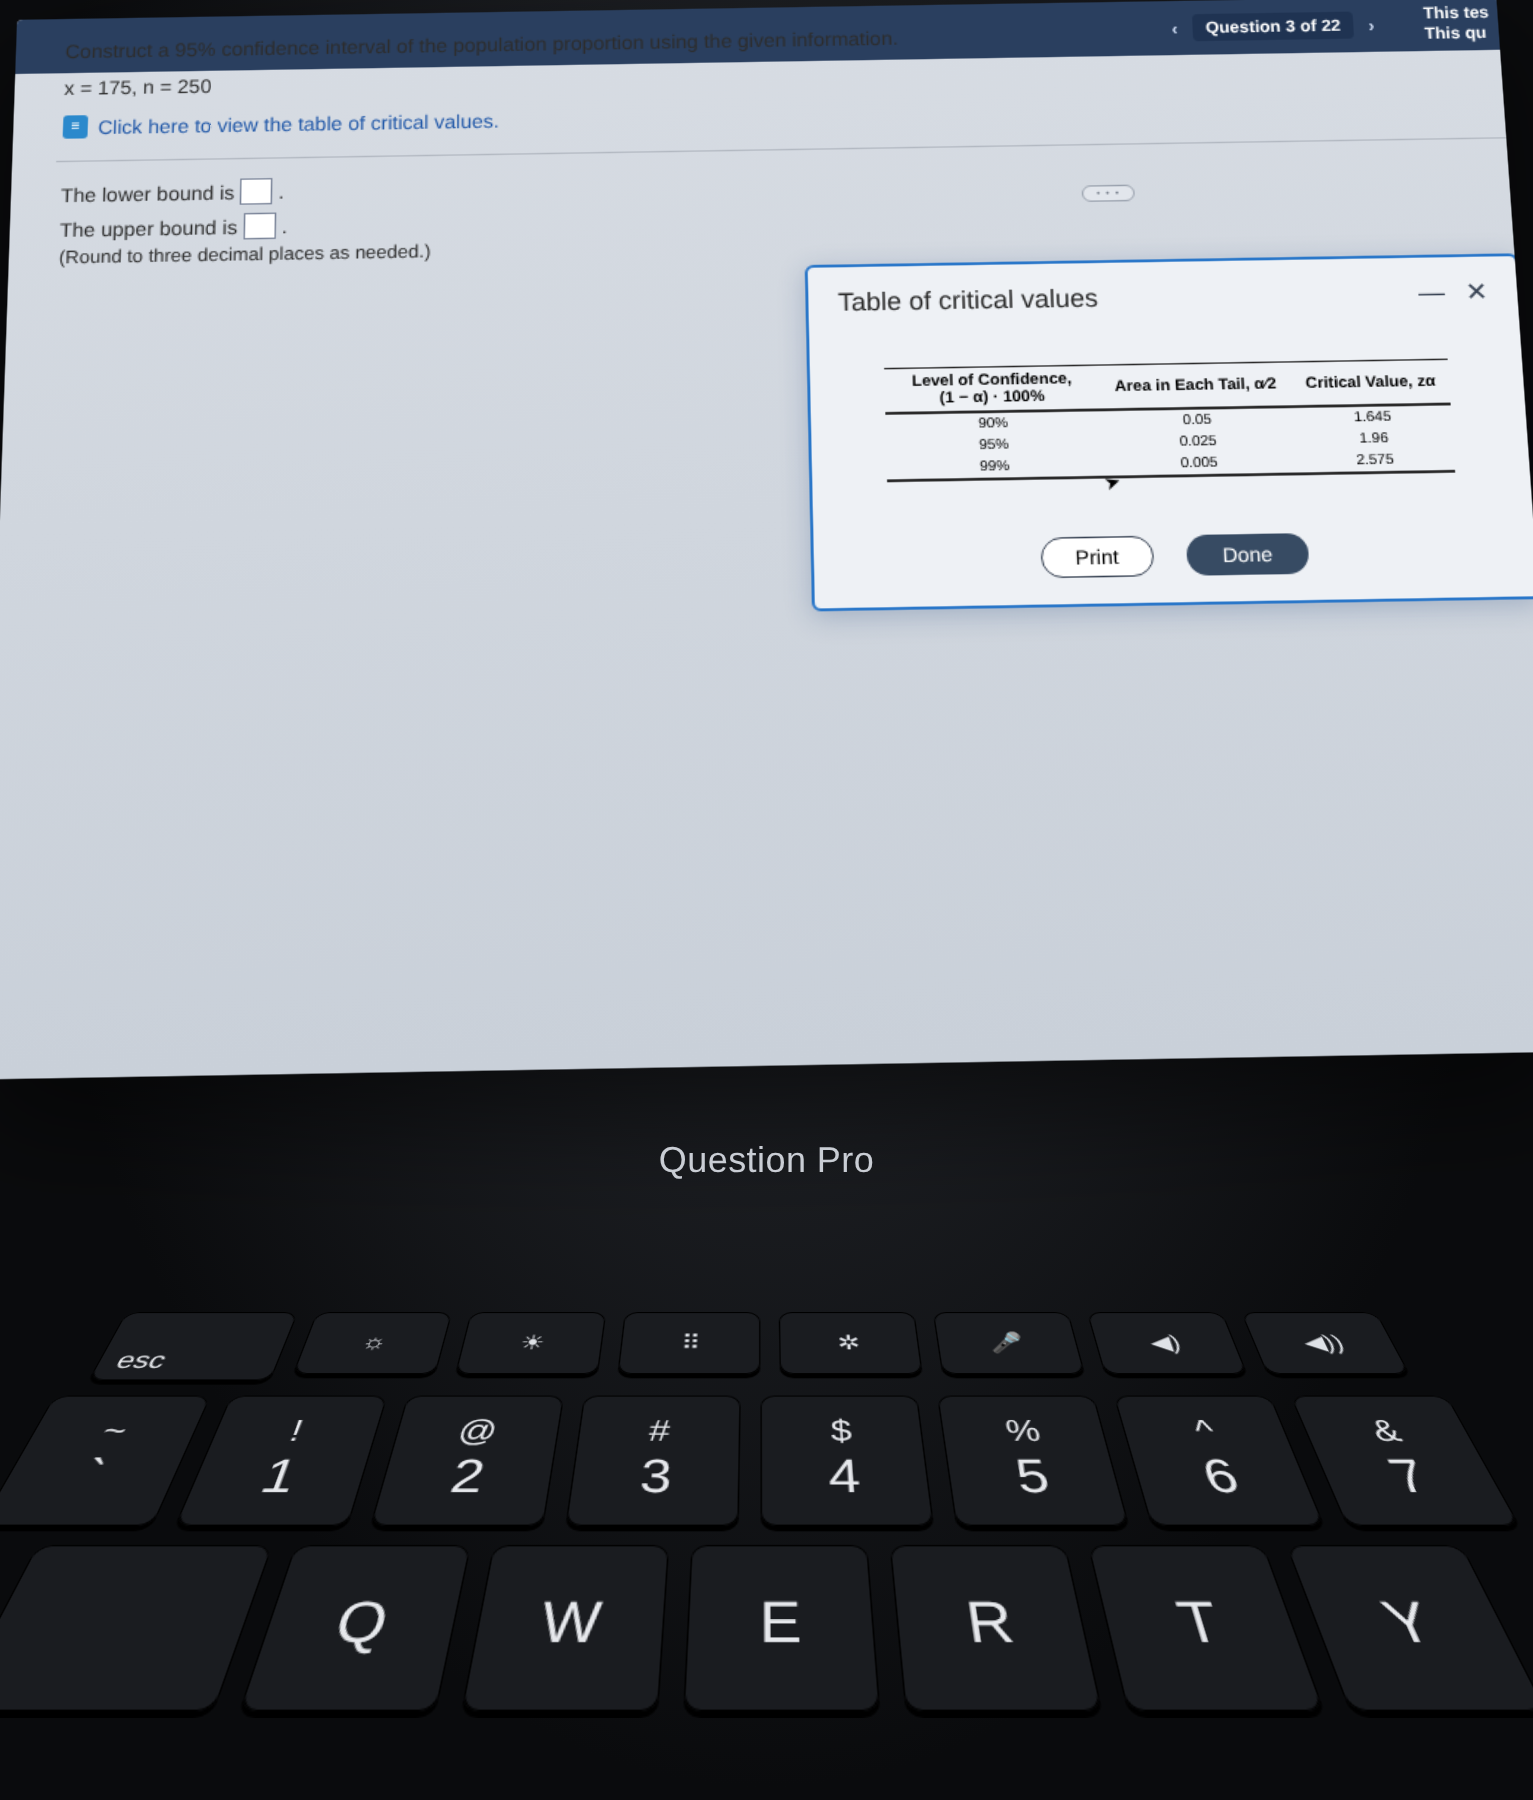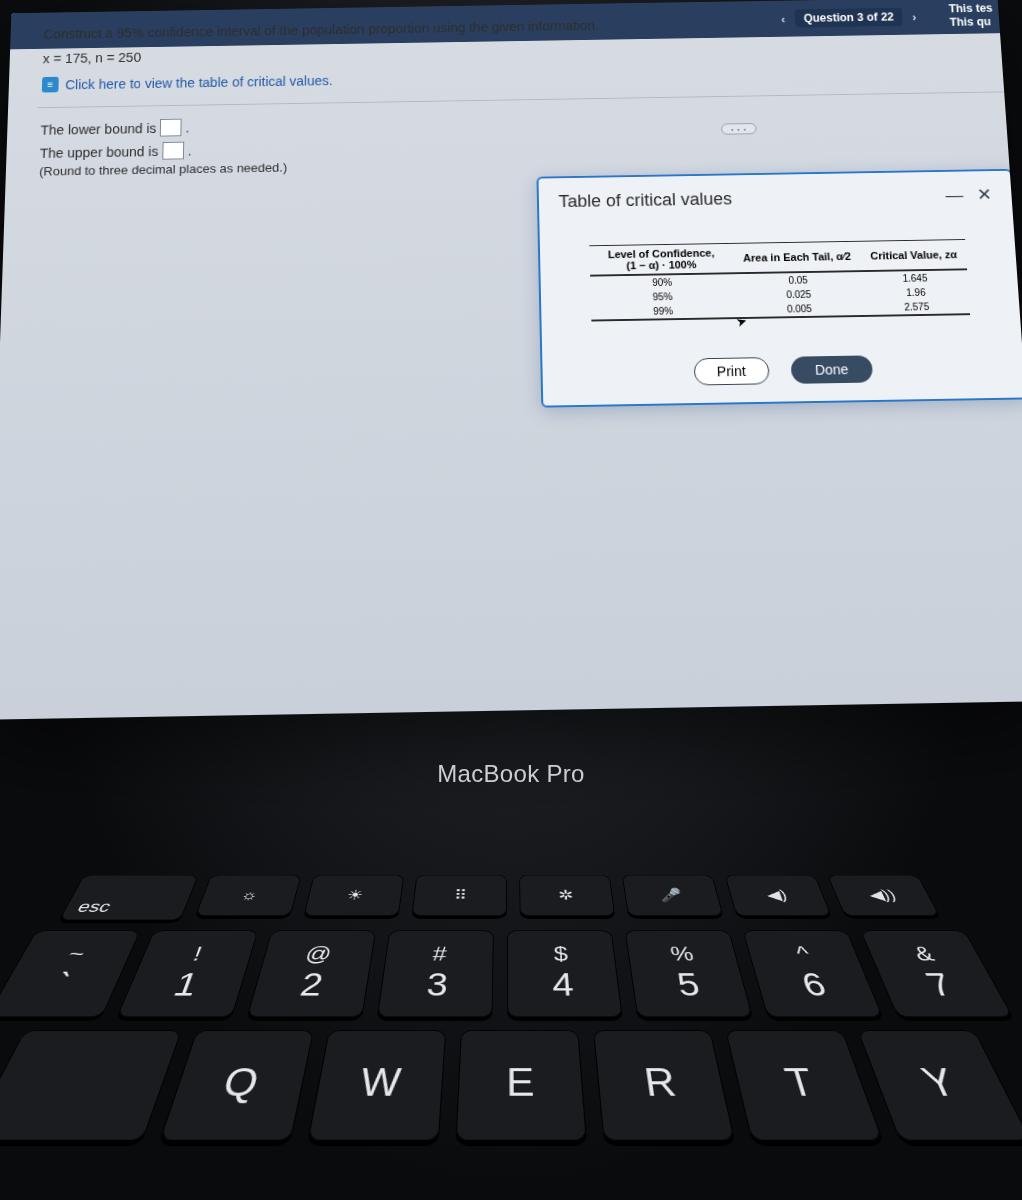--- a/index.html
+++ b/index.html
@@ -132,21 +132,21 @@
 
       <div class="modal-actions">
         <button class="btn-o">Print</button>
         <button class="btn-f">Done</button>
       </div>
     </div>
 
     <div class="cursor">➤</div>
   </div>
 
-  <div class="label">MacBook Pro</div>
+  <div class="label">Question Pro</div>
 
   <div class="kbd">
     <div class="krow">
       <div class="key esc">esc</div>
       <div class="key small fn">
           <span class="ico">☼</span>
         </div>
       <div class="key small fn">
           <span class="ico">☀</span>
         </div>

